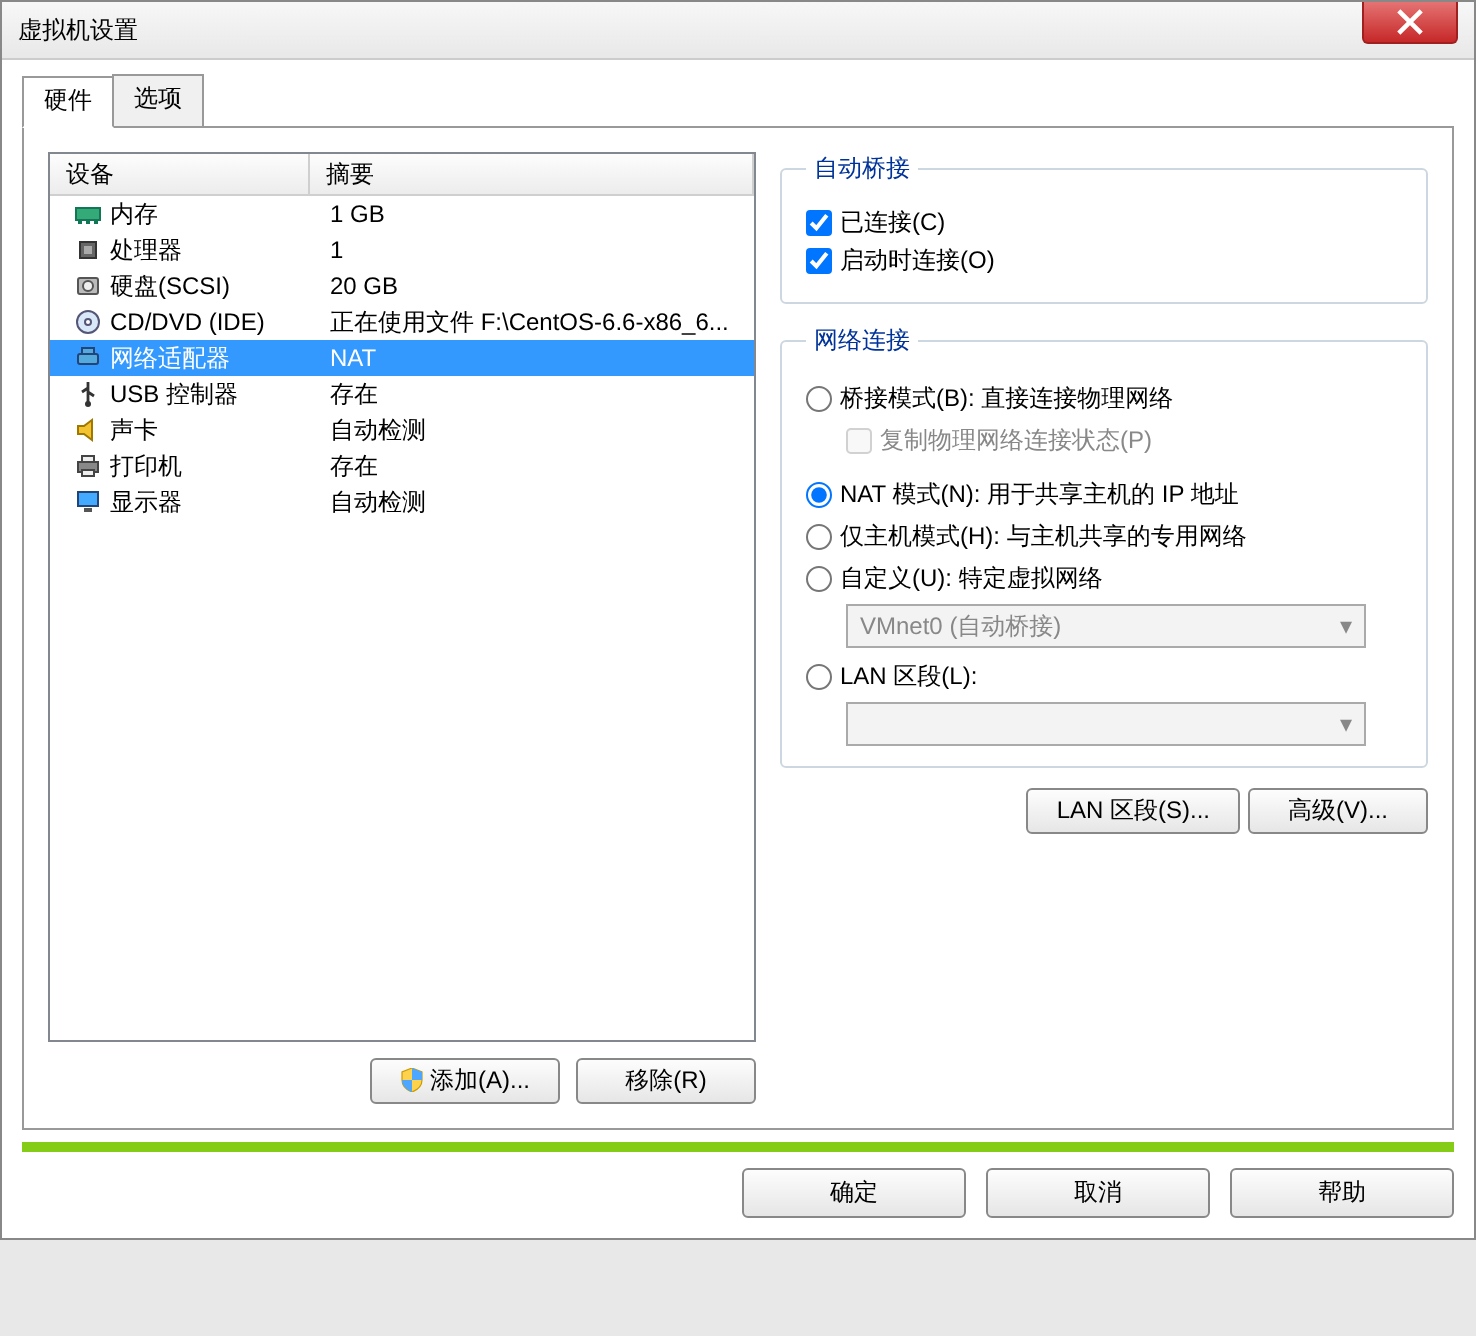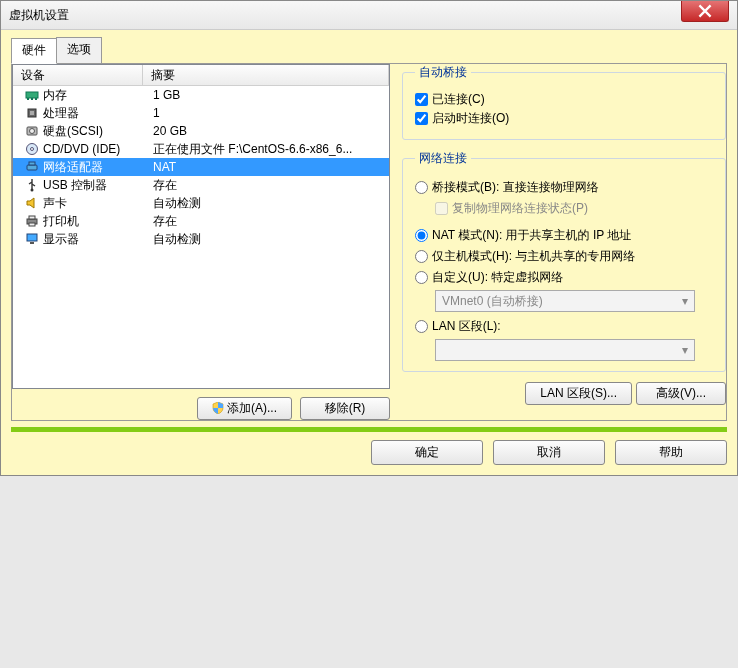--- a/index.html
+++ b/index.html
@@ -1,25 +1,25 @@
 <!DOCTYPE html>
 <html><head>
 <meta charset="utf-8">
 <style>
   html,body{margin:0;padding:0;font-family:"Microsoft YaHei","Segoe UI",Tahoma,sans-serif;font-size:12px;color:#000;background:#e8e8e8;}
-  .window{width:738px;height:476px;background:#fef9c3;border:1px solid #888;box-shadow:0 0 10px rgba(0,0,0,.3);position:relative;box-sizing:border-box;}
+  .window{width:738px;height:620px;background:#ffffff;border:1px solid #888;box-shadow:0 0 10px rgba(0,0,0,.3);position:relative;box-sizing:border-box;}
   .titlebar{height:28px;background:linear-gradient(#f7f7f7,#e8e8e8);display:flex;align-items:center;padding:0 4px;border-bottom:1px solid #ccc;position:relative;}
   .title-text{padding-left:4px;}
   .close-btn{position:absolute;top:0;right:8px;width:46px;height:20px;background:linear-gradient(#e57373,#c62828);color:#fff;text-align:center;line-height:18px;border-radius:0 0 3px 3px;border:1px solid #a02020;border-top:none;cursor:pointer;}
   .close-btn svg{vertical-align:middle;}
   .body{position:absolute;top:28px;left:0;right:0;bottom:0;padding:8px 10px 10px 10px;box-sizing:border-box;display:flex;flex-direction:column;}
   .tabs{display:flex;position:relative;z-index:2;}
   .tab{padding:3px 10px 4px 10px;border:1px solid #999;background:#f0f0f0;border-bottom:none;margin-right:-1px;cursor:pointer;}
   .tab.active{background:#fff;border-bottom:1px solid #fff;position:relative;top:1px;}
-  .tab-panel{flex:1;border:1px solid #999;margin-top:0;display:flex;gap:12px;}
+  .tab-panel{flex:1;border:1px solid #999;margin-top:0;display:flex;padding:12px;gap:12px;}
   .left-col{flex:1;display:flex;flex-direction:column;}
   .device-table{border:1px solid #828790;flex:1;background:#fff;overflow:hidden;}
   .device-header{display:flex;background:linear-gradient(#fdfdfd,#ececec);border-bottom:1px solid #cfcfcf;height:20px;}
   .device-header .hcell{padding:2px 8px;border-right:1px solid #cfcfcf;box-sizing:border-box;}
   .hc-dev{width:130px}
   .hc-sum{flex:1}
   .device-rows{}
   .drow{display:flex;align-items:center;height:18px;padding:0;cursor:default;}
   .drow.selected{background:#3399ff;color:#fff;}
   .drow .dicon{width:18px;display:flex;justify-content:center;align-items:center;padding-left:10px;}

